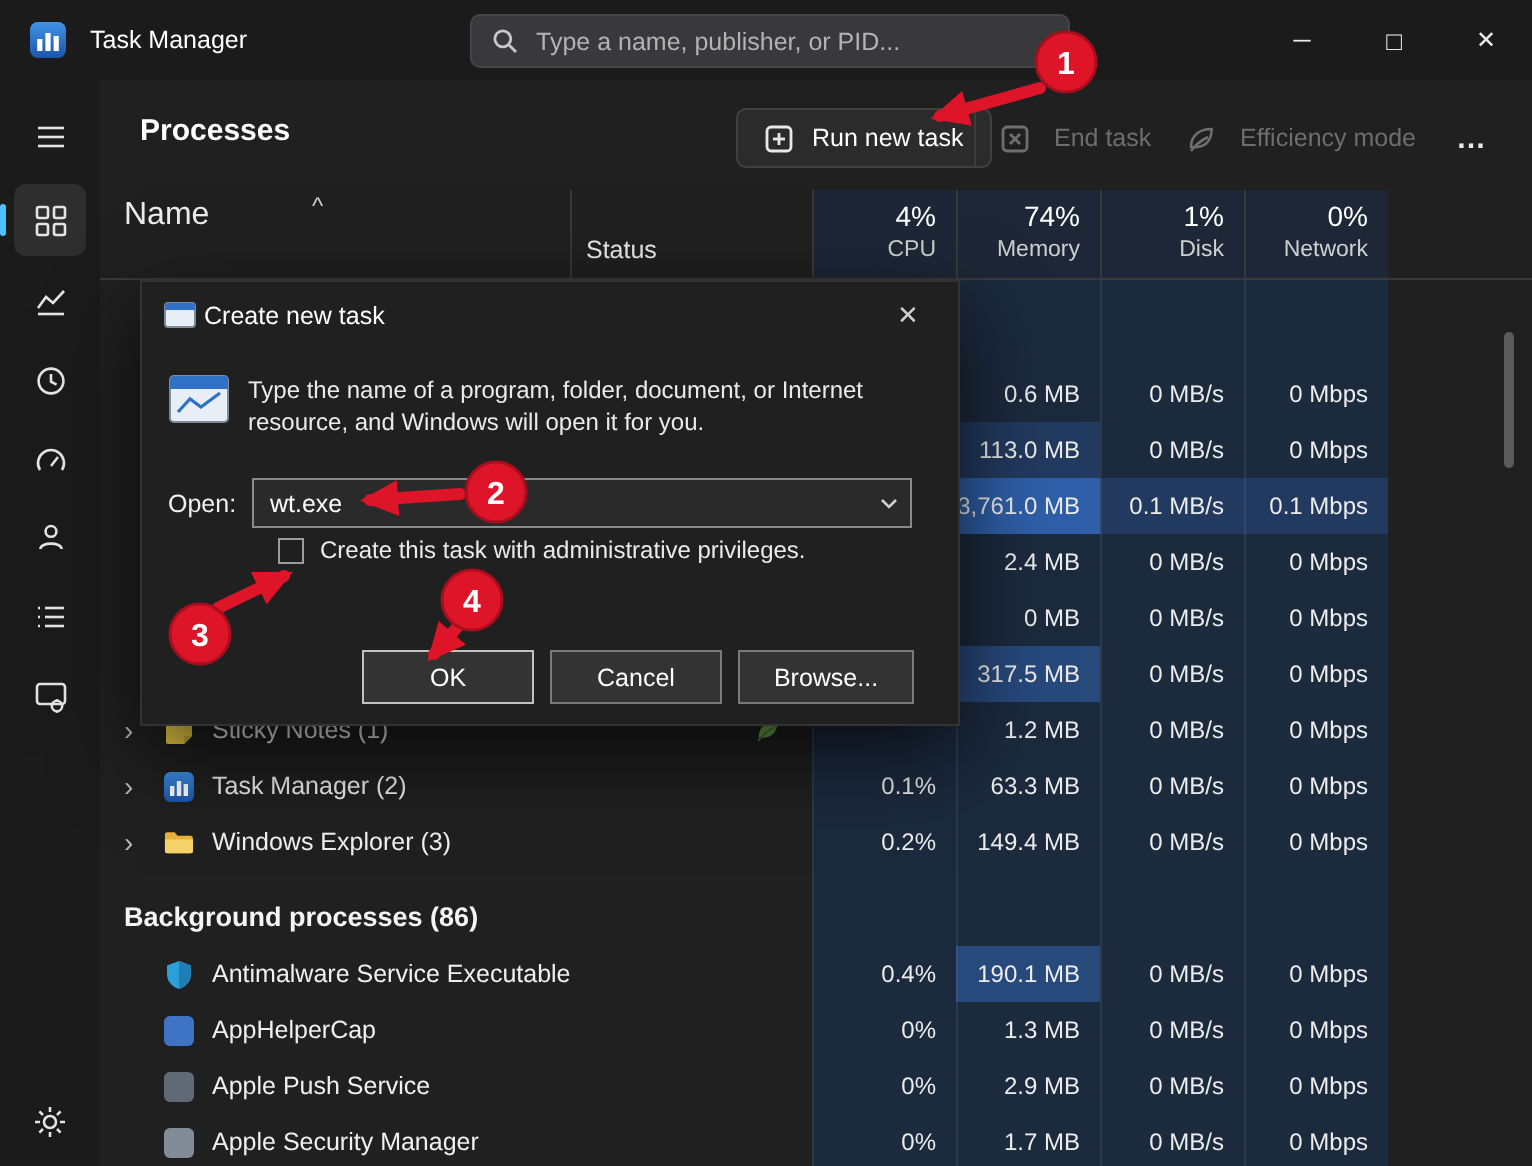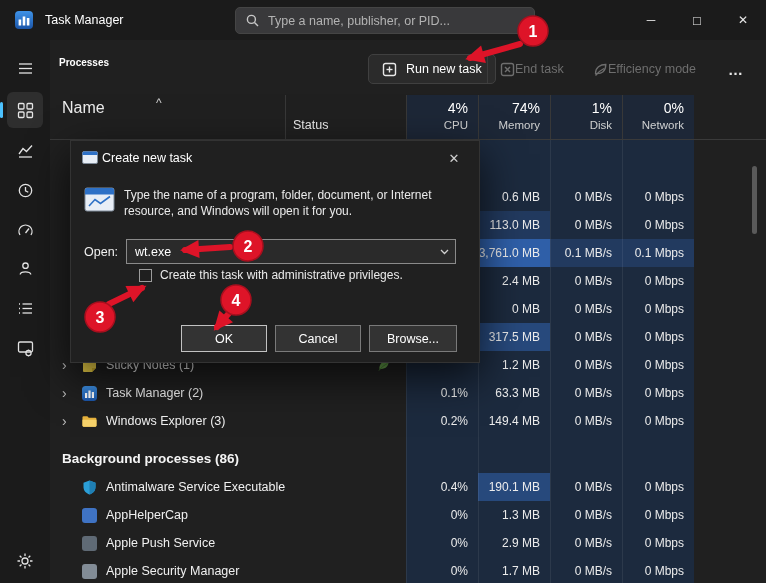--- a/index.html
+++ b/index.html
@@ -21,24 +21,24 @@
   
   .sidebar { position:absolute; left:0; top:40px; bottom:0; width:50px; background:#1b1b1b; }
   .sb-item { position:absolute; left:7px; width:36px; height:36px; border-radius:6px; display:flex; align-items:center; justify-content:center; }
   .sb-item.selected { background:#2e2e2e; }
   .sb-item.selected::before { content:""; position:absolute; left:-7px; top:10px; width:3px; height:16px; border-radius:2px; background:#4cc2ff; }
   .sb-item svg { stroke:#e4e4e4; fill:none; stroke-width:1.3; }
 
   
   .main { position:absolute; left:50px; top:40px; right:0; bottom:0; background:#202020; }
   .toolbar { position:absolute; left:0; top:0; right:0; height:55px; }
-  .page-title { position:absolute; left:9px; top:17px; font-size:10px; font-weight:700; color:#fff; }
+  .page-title { position:absolute; left:20px; top:17px; font-size:15px; font-weight:700; color:#fff; }
   .run-btn { position:absolute; left:318px; top:14px; height:30px; padding:0 13px; background:#2b2b2b; border:1px solid #404040; border-radius:5px; display:flex; align-items:center; gap:9px; font-size:12.5px; color:#fff; cursor:default; }
   .tb-sep { position:absolute; left:437px; top:16px; width:1px; height:27px; background:#3c3c3c; }
-  .tb-dis { position:absolute; top:14px; height:30px; display:flex; align-items:center; gap:0; color:#6e6e6e; font-size:12.5px; }
+  .tb-dis { position:absolute; top:14px; height:30px; display:flex; align-items:center; gap:12px; color:#6e6e6e; font-size:12.5px; }
   .end-task { left:450px; }
   .eff-mode { left:543px; }
   .more-btn { position:absolute; right:13px; top:14px; width:34px; height:30px; display:flex; align-items:center; justify-content:center; color:#e8e8e8; font-size:15px; font-weight:700; letter-spacing:1px; }
 
   
   :root { --heat:#1c2a3e; --heat-low:#223a5f; --heat-mid:#27497c; --heat-hi:#2f5fa8; }
   .thead { position:absolute; left:0; top:55px; right:0; height:45px; display:flex; border-bottom:1px solid #3a3a3a; }
   .h-name { width:235px; position:relative; }
   .h-caret { position:absolute; left:106px; top:1px; color:#cfcfcf; font-size:12px; }
   .h-name-label { position:absolute; left:12px; bottom:22px; font-size:16px; color:#ececec; }

